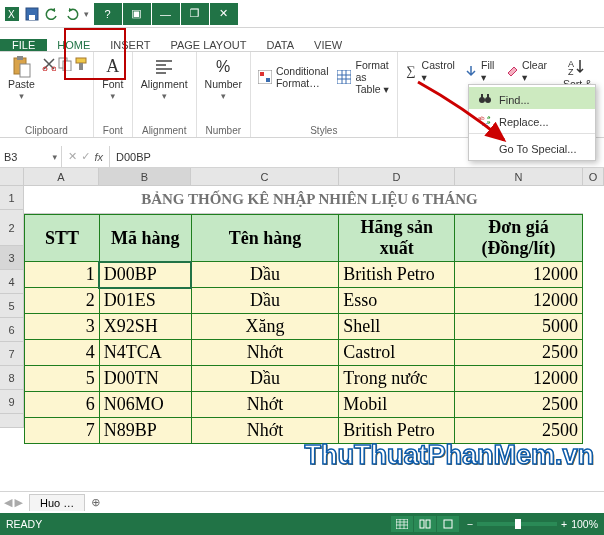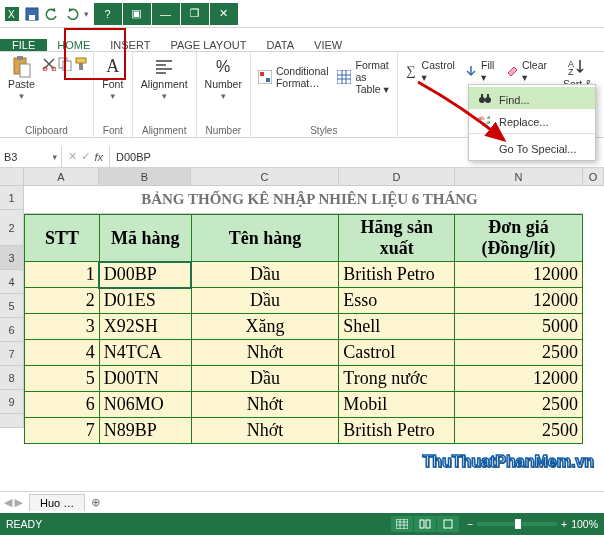--- a/index.html
+++ b/index.html
@@ -60,21 +60,21 @@
   .sheet-tabs .stab { padding:2px 10px; border:1px solid #ccc; border-bottom:none; background:#f4f4f4; margin-left:2px;}
   .sheet-tabs .stab.active { background:#fff; border-bottom:1px solid #fff; }
   .sheet-tabs .plus { margin-left:6px; color:#666;}
   .status { position:absolute; bottom:0; left:0; right:0; height:22px; background:#217346; color:#fff; display:flex; align-items:center; font-size:10.5px; padding:0 6px;}
   .status .sp { flex:1;}
   .status .views { display:flex; gap:1px; margin-right:8px;}
   .status .vw { width:22px; height:16px; background:#2a8a56; display:flex; align-items:center; justify-content:center;}
   .zoom { display:flex; align-items:center; gap:4px;}
   .zoom .track { width:80px; height:4px; background:#2a8a56; position:relative;}
   .zoom .thumb { position:absolute; left:48%; top:-3px; width:6px; height:10px; background:#fff;}
-  .watermark { position:absolute; right:10px; bottom:64px; font-family:Arial; font-weight:bold; font-size:16px; color:#fff; -webkit-text-stroke:1.5px #0b5aaa; text-shadow:1px 1px 0 #8d6518; z-index:120; pointer-events:none;}
+  .watermark { position:absolute; right:10px; bottom:64px; font-family:Arial; font-weight:bold; font-size:27px; color:#fff; -webkit-text-stroke:1.5px #0b5aaa; text-shadow:1px 1px 0 #8d6518; z-index:120; pointer-events:none;}
   .chev { font-size:9px; color:#666;}
 </style>
 </head>
 <body>
 
 <div class="titlebar">
   <div class="qat">
     <span class="icon">
         <svg width="14" height="14">
           <rect width="14" height="14" fill="#217346"></rect>

